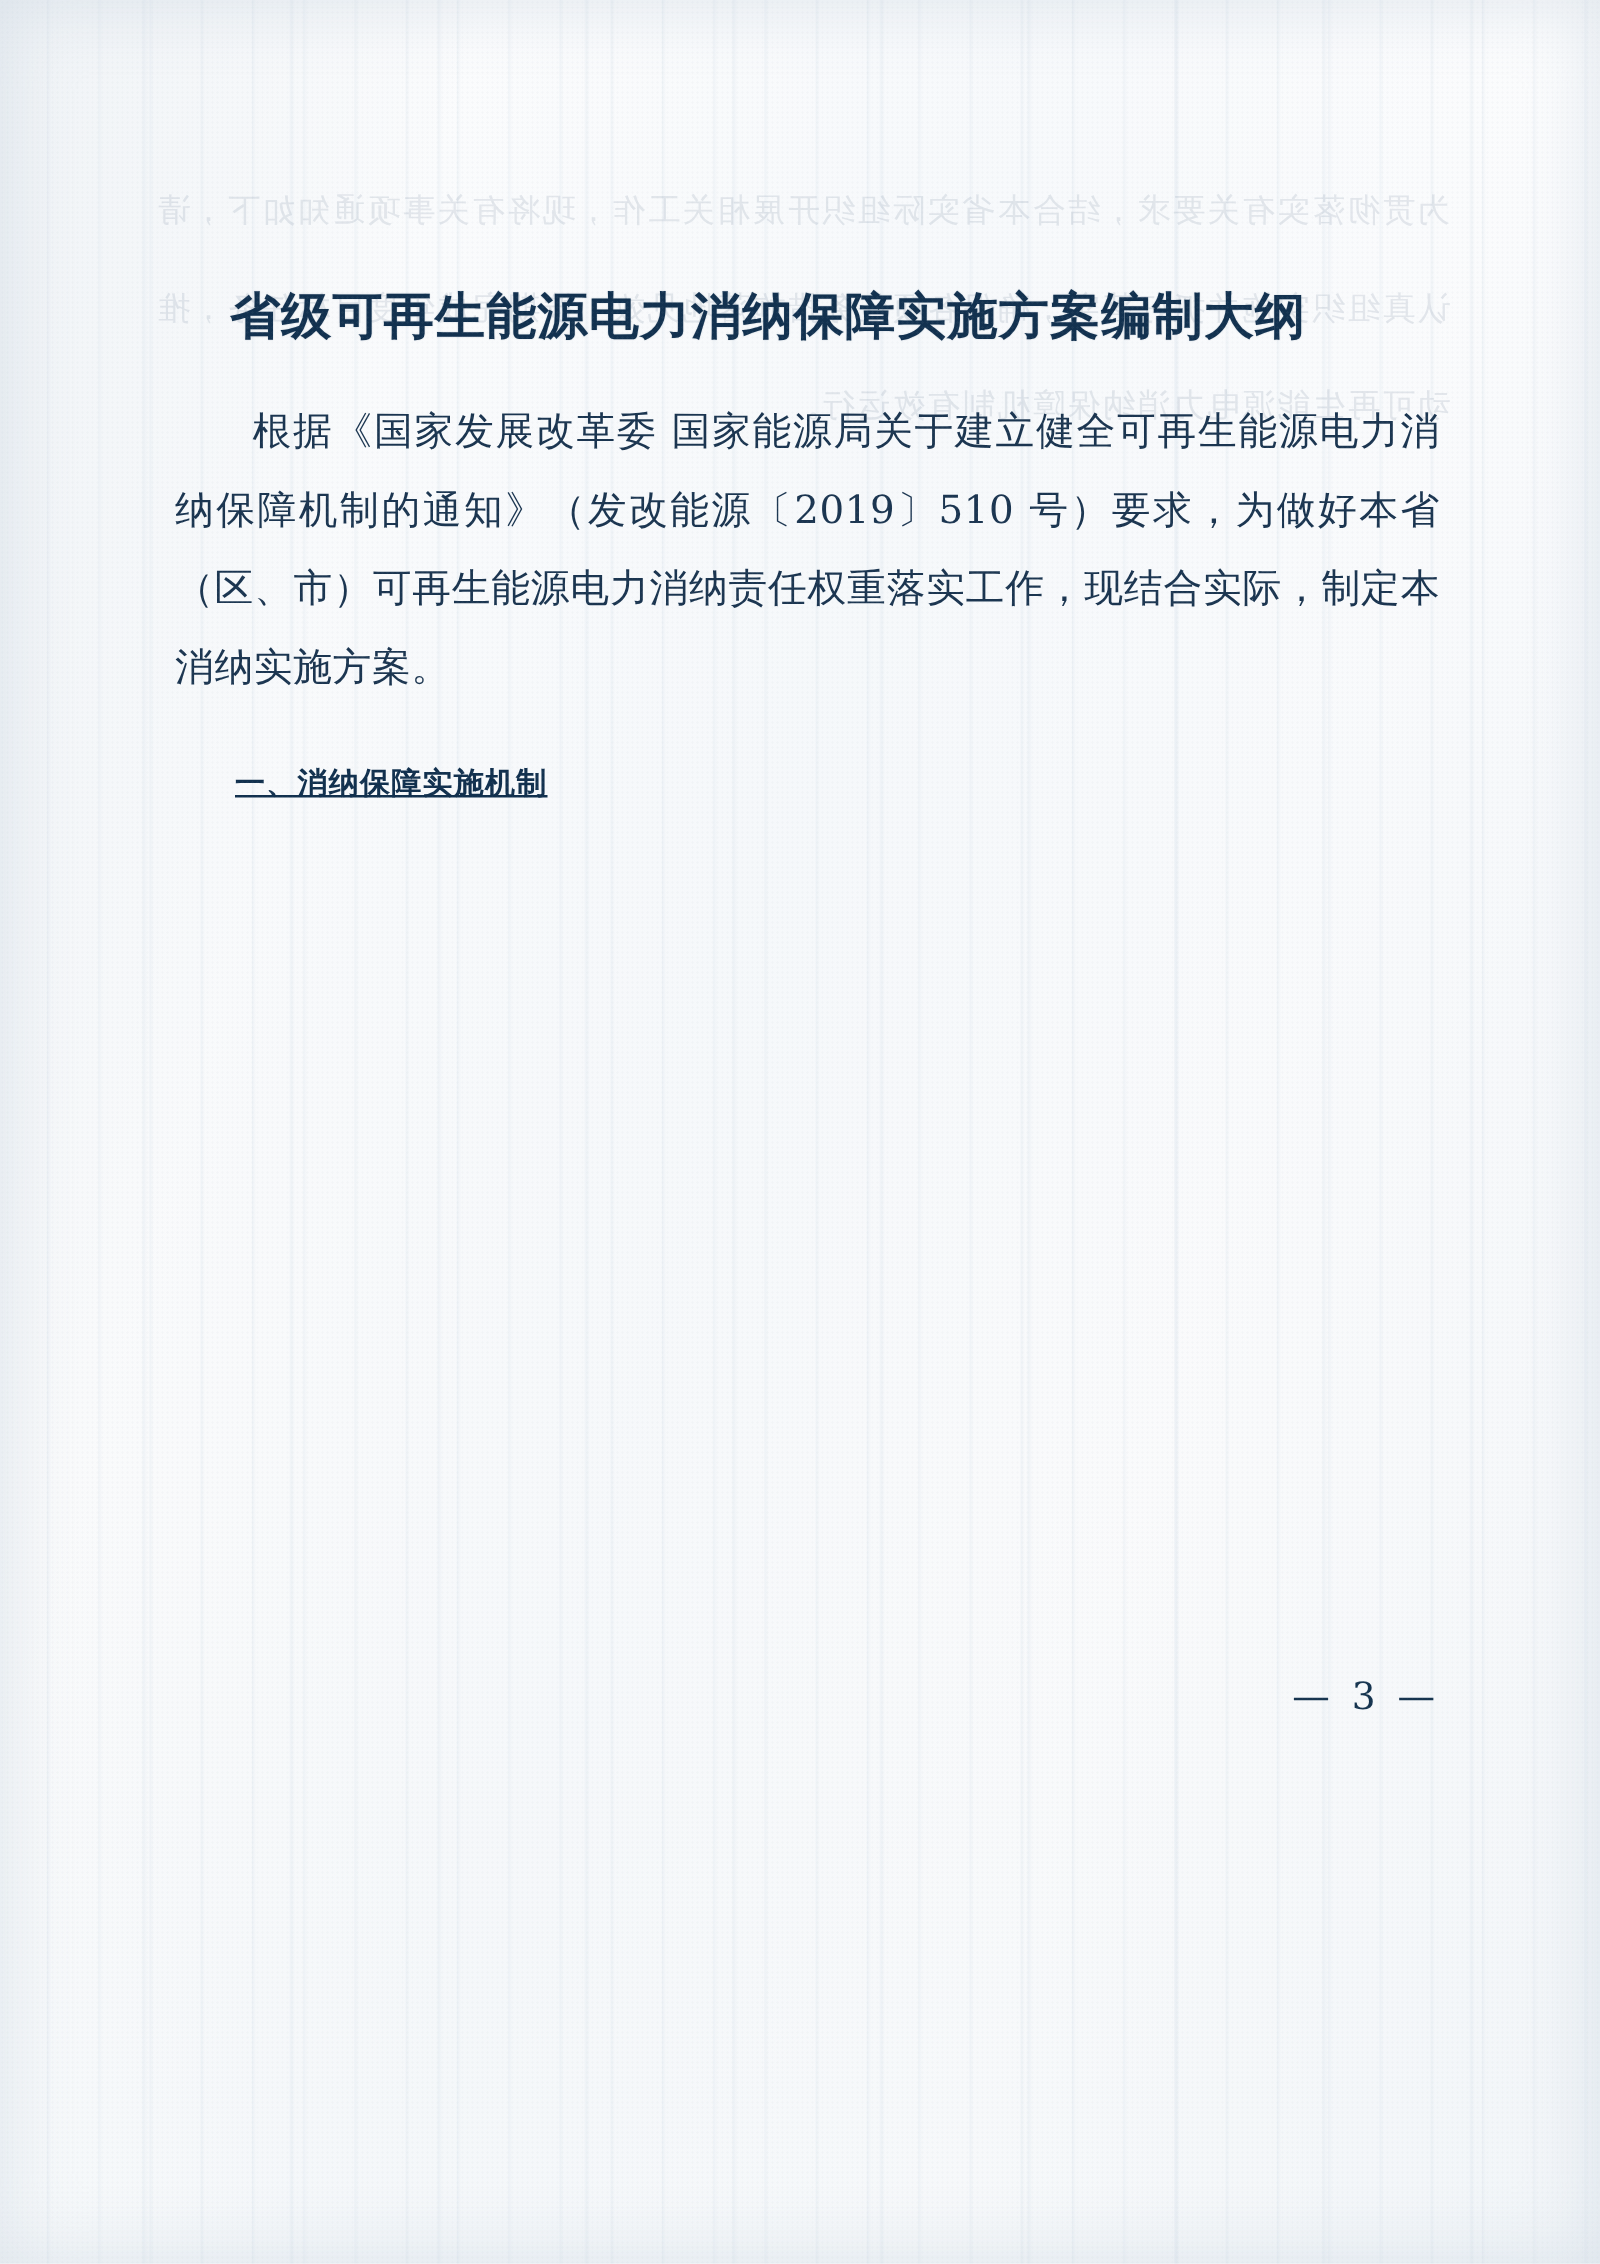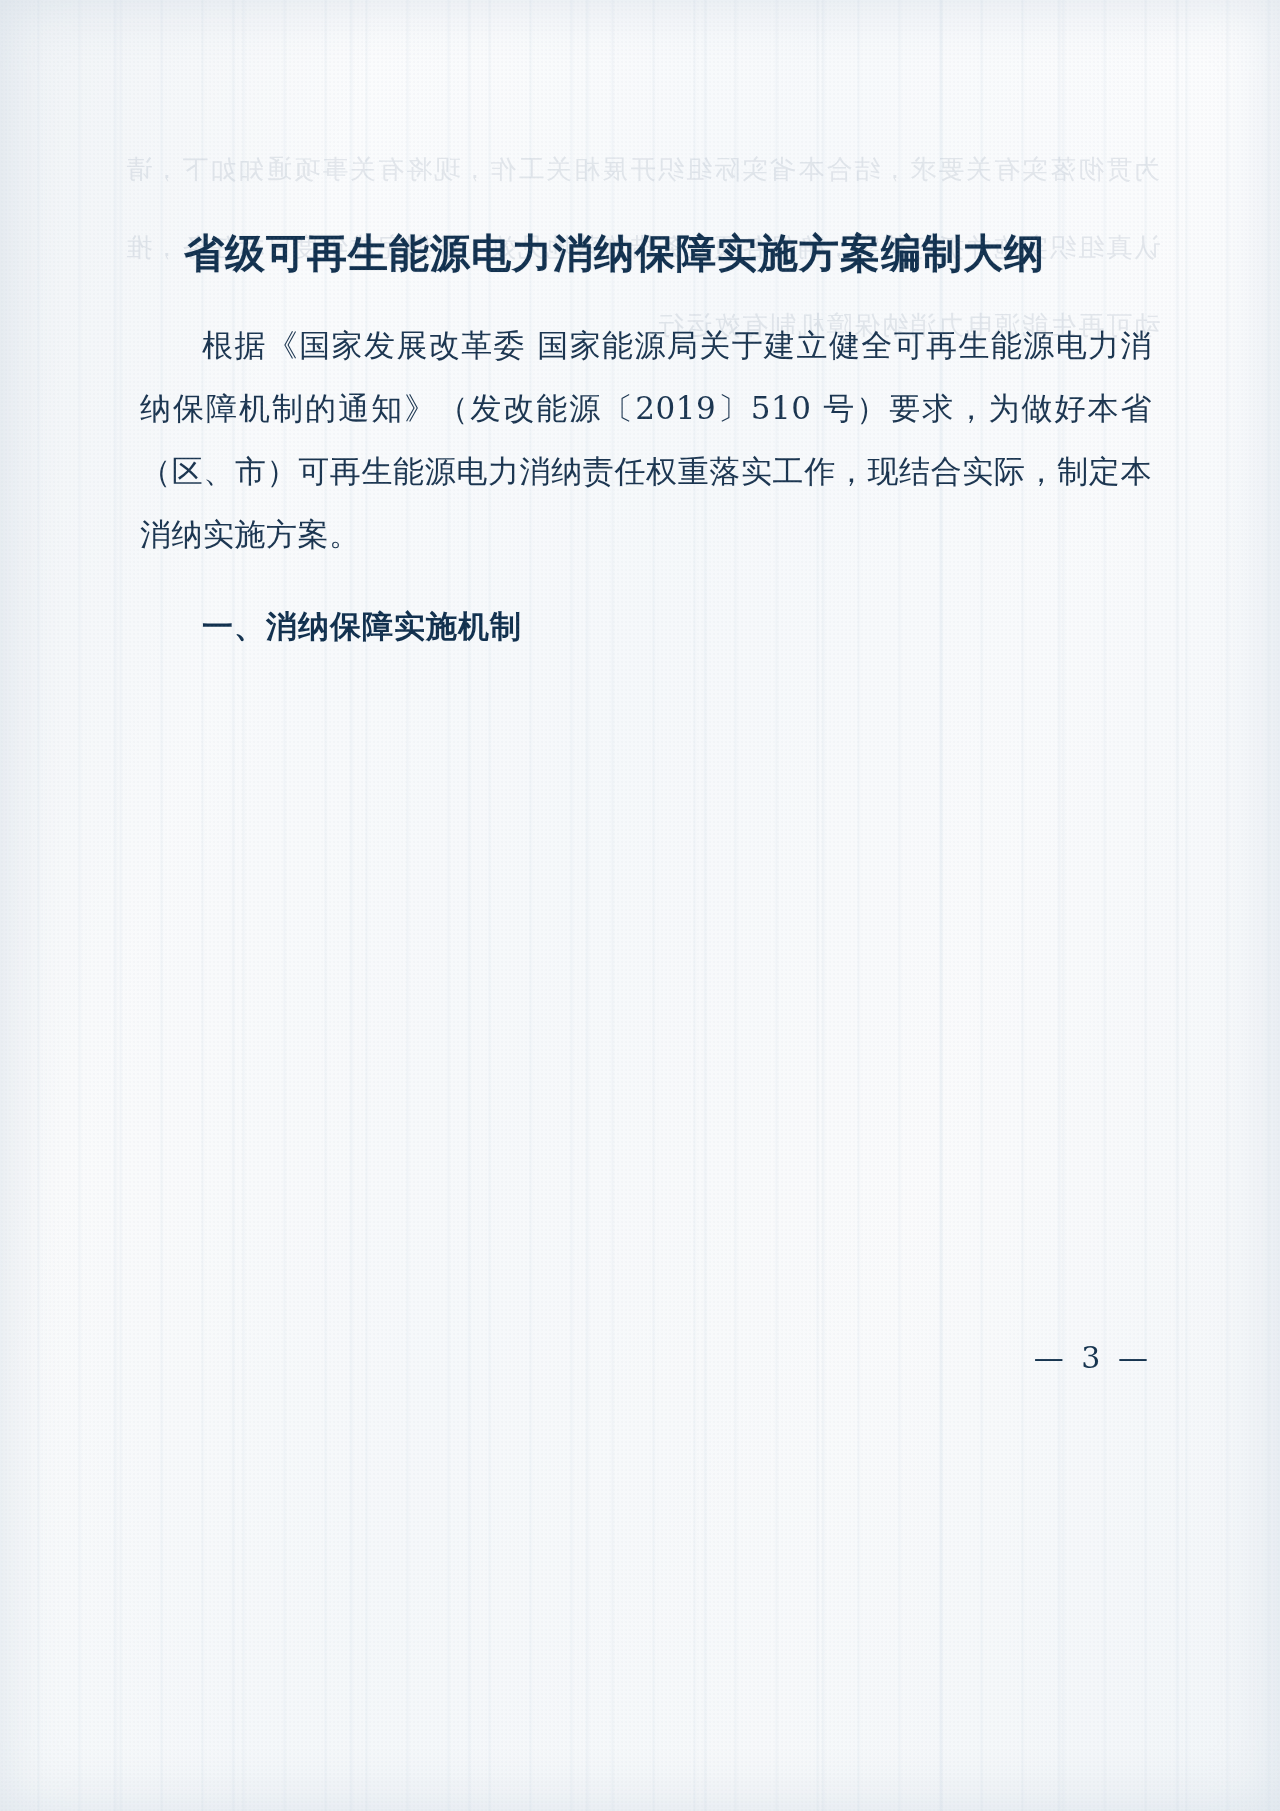--- a/index.html
+++ b/index.html
@@ -95,24 +95,25 @@
     text-justify: inter-character;
     letter-spacing: 0.5px;
   }
 
   h2.section-heading {
     margin: 0;
     padding-top: 30px;
     text-indent: 2em;
     font-family: "DejaVu Sans", sans-serif;
     font-weight: bold;
-    font-size: 31px;
+    font-size: 24px;
     line-height: 60px;
     color: #11304e;
     letter-spacing: 1px;
+    text-decoration: underline;
   }
 
   .page-number {
     position: absolute;
     left: 0;
     right: 128px;
     top: 1340px;
     text-align: right;
     font-family: "DejaVu Serif", serif;
     font-size: 30px;

